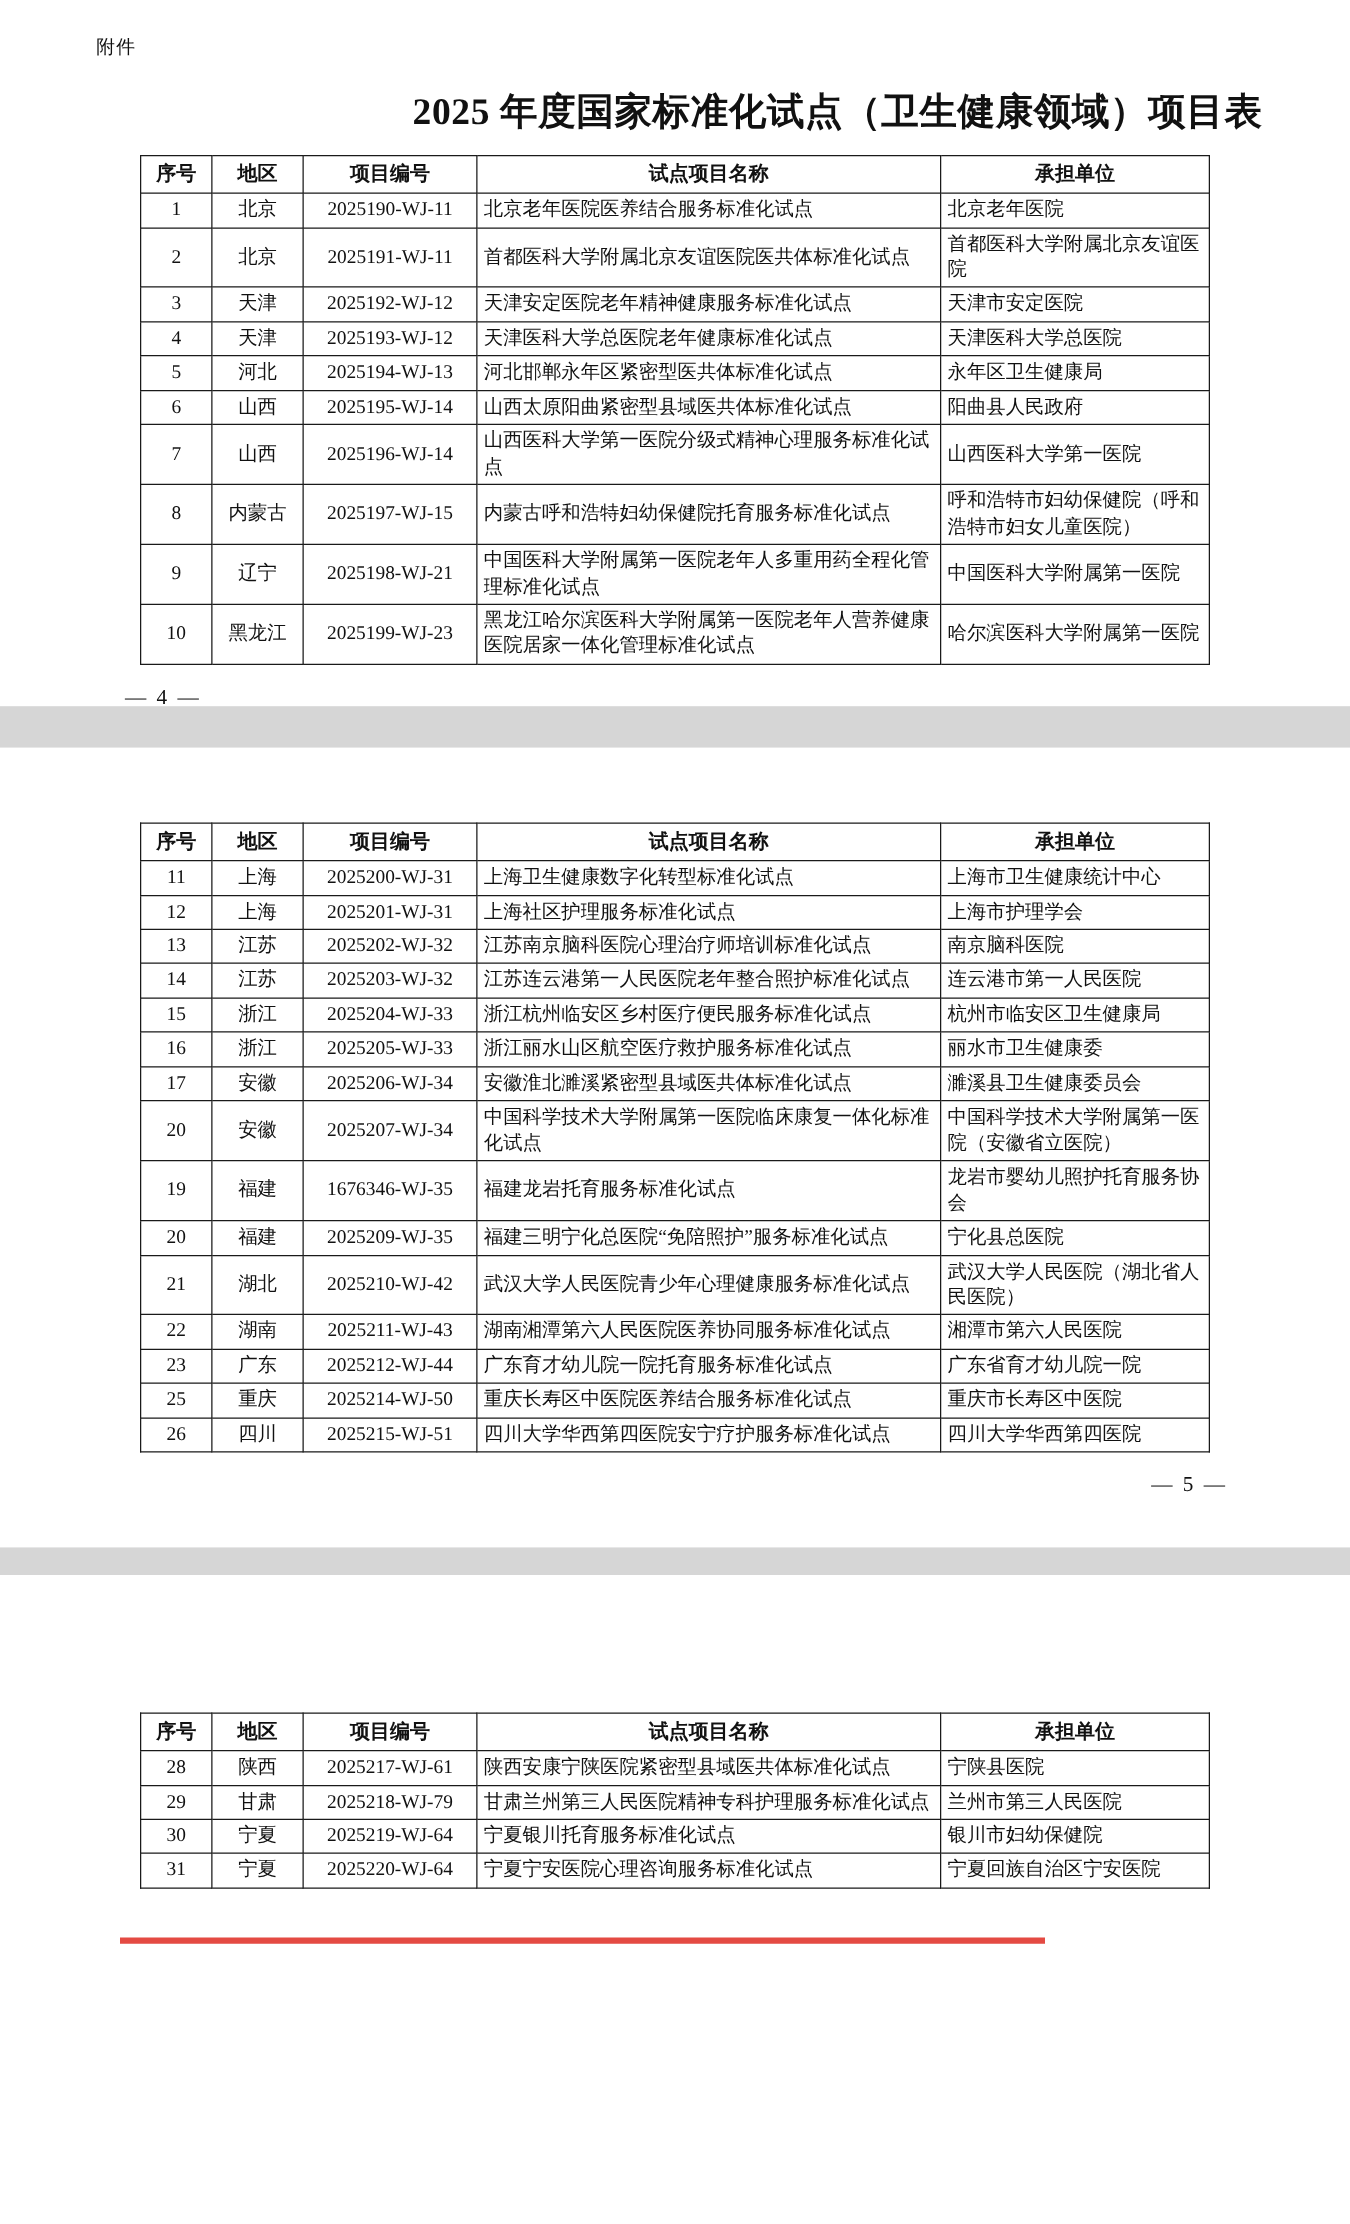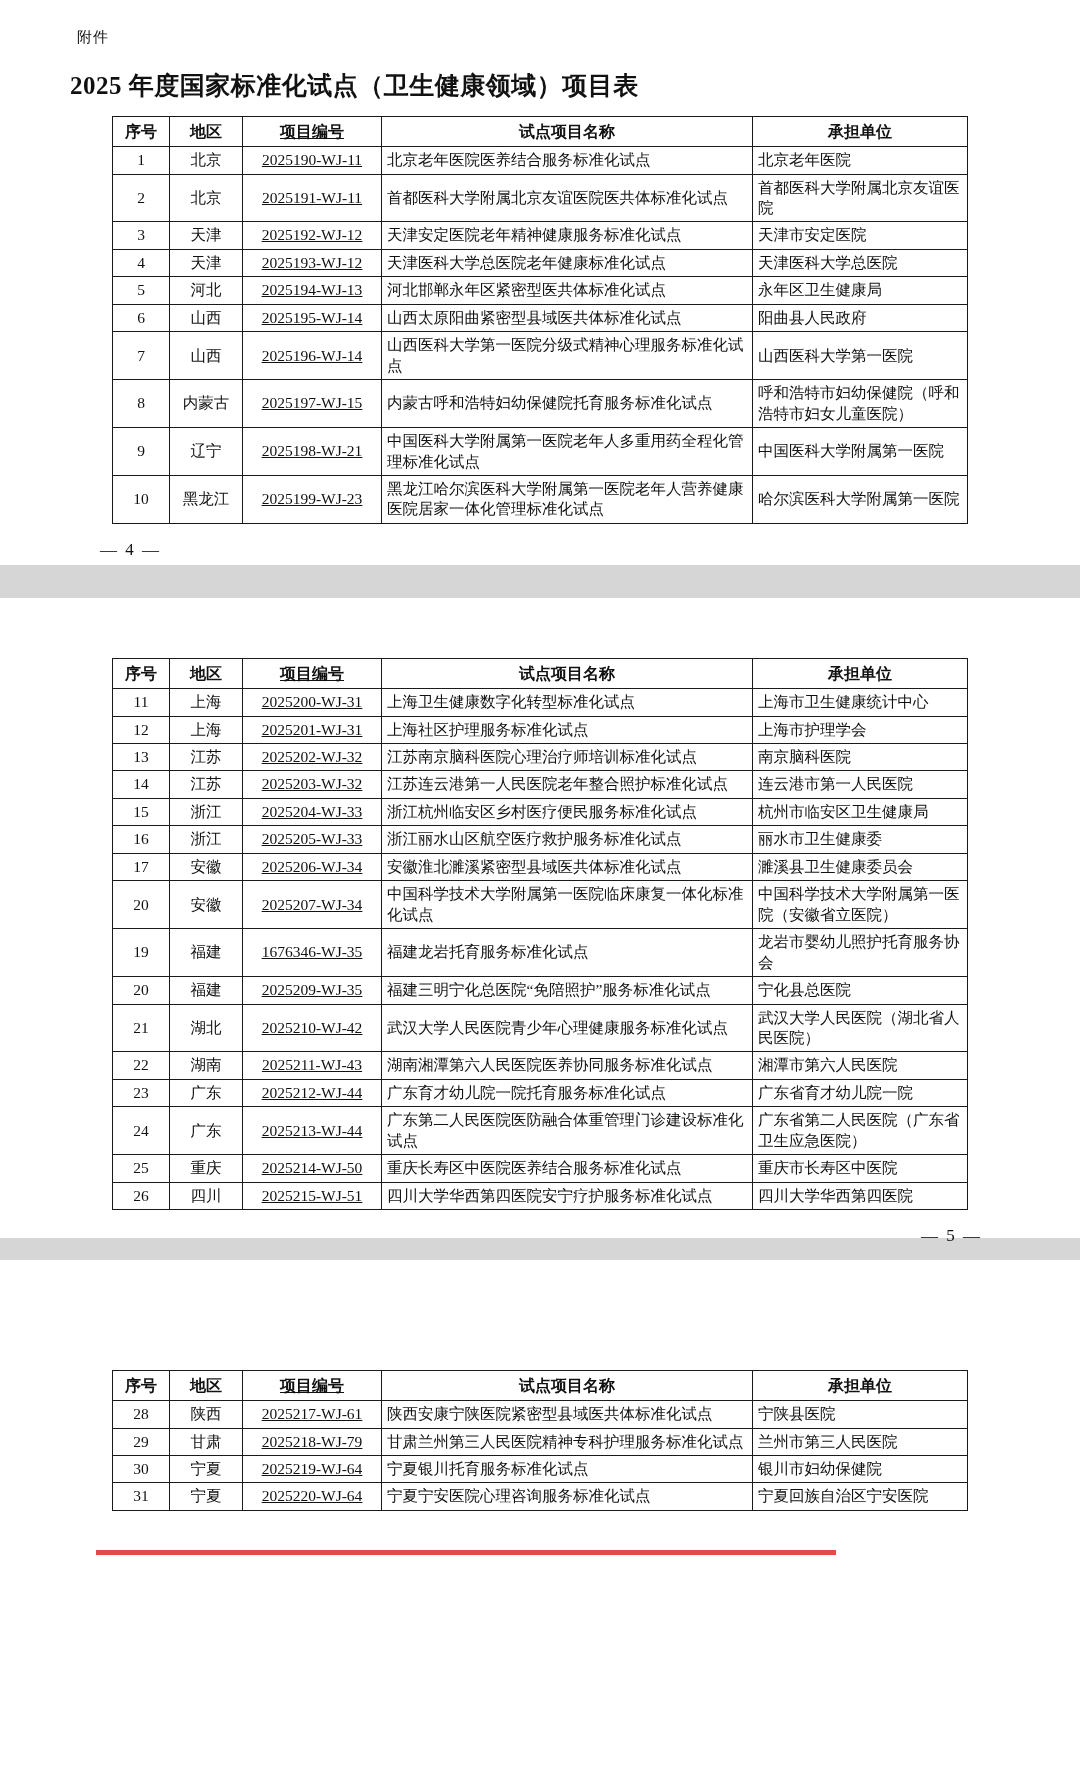--- a/index.html
+++ b/index.html
@@ -24,22 +24,22 @@
   .gap-2 { height: 22px; background: #d6d6d6; }
   .page-3 { height: 519px; padding: 110px 70px 0 70px; }
 
   .attach-label {
     font-size: 15px;
     letter-spacing: 1px;
     margin: 0 0 0 7px;
     font-family: "Liberation Sans", sans-serif;
   }
   .doc-title {
-    text-align: left;
-    font-size: 25px;
+    text-align: right;
+    font-size: 30px;
     font-weight: bold;
     letter-spacing: 0.5px;
     margin: 22px 0 14px 0;
     font-family: "Liberation Serif", serif;
   }
   table.tbl {
     border-collapse: collapse;
     width: 800px;
     margin: 0 auto;
     table-layout: fixed;
@@ -54,21 +54,21 @@
   }
   table.tbl th {
     text-align: center;
     font-weight: bold;
     font-size: 16px;
     padding: 4px 5px;
     margin-left: 13px;
   }
   .c-no  { width: 46px;  text-align: center; }
   .c-reg { width: 62px;  text-align: center; }
-  .c-code{ width: 128px; text-align: center; text-decoration: underline; }
+  .c-code{ width: 128px; text-align: center; }
   .c-name{ width: 360px; text-align: left; }
   .c-org { width: 204px; text-align: left; }
 
   .page-num {
     text-align: center;
     font-size: 17px;
     margin-top: 16px;
     letter-spacing: 2px;
     font-family: "Liberation Serif", serif;
   }
@@ -276,27 +276,20 @@
           <td class="c-org">湘潭市第六人民医院</td>
         </tr>
         <tr>
           <td class="c-no">23</td>
           <td class="c-reg">广东</td>
           <td class="c-code">2025212-WJ-44</td>
           <td class="c-name">广东育才幼儿院一院托育服务标准化试点</td>
           <td class="c-org">广东省育才幼儿院一院</td>
         </tr>
         <tr>
-          <td class="c-no">24</td>
-          <td class="c-reg">广东</td>
-          <td class="c-code">2025213-WJ-44</td>
-          <td class="c-name">广东第二人民医院医防融合体重管理门诊建设标准化试点</td>
-          <td class="c-org">广东省第二人民医院（广东省卫生应急医院）</td>
-        </tr>
-        <tr>
           <td class="c-no">25</td>
           <td class="c-reg">重庆</td>
           <td class="c-code">2025214-WJ-50</td>
           <td class="c-name">重庆长寿区中医院医养结合服务标准化试点</td>
           <td class="c-org">重庆市长寿区中医院</td>
         </tr>
         <tr>
           <td class="c-no">26</td>
           <td class="c-reg">四川</td>
           <td class="c-code">2025215-WJ-51</td>

